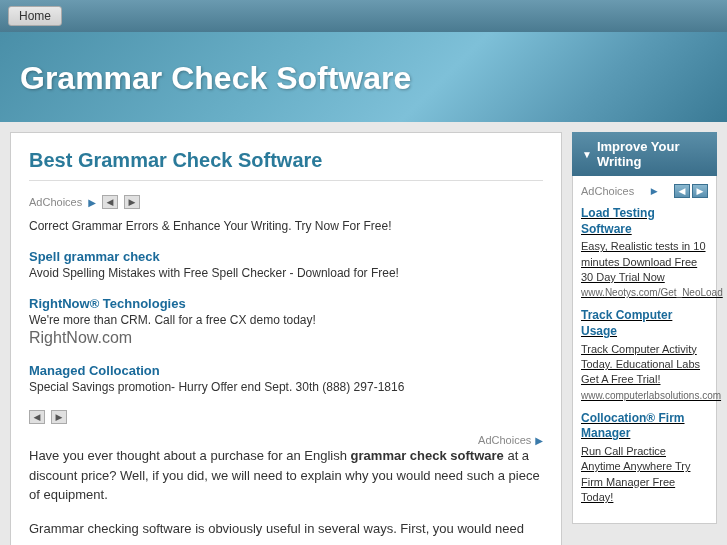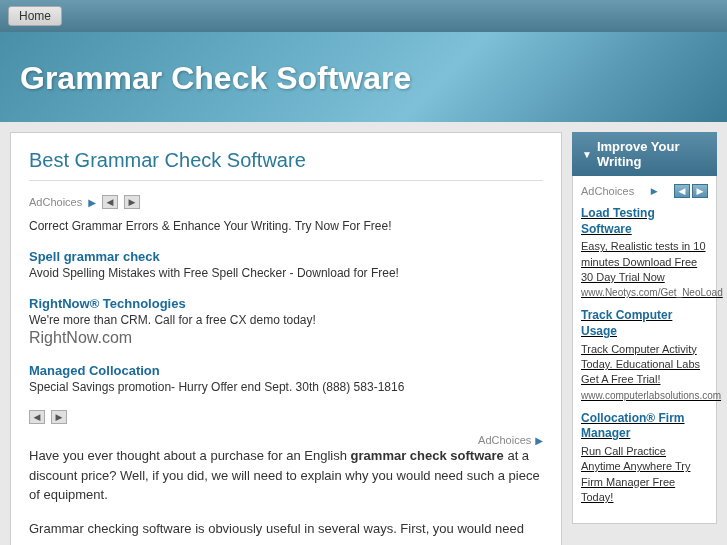--- a/index.html
+++ b/index.html
@@ -52,21 +52,21 @@
     
     .left-content {
       background: #fff;
       flex: 1;
       padding: 16px 18px;
       border: 1px solid #ccc;
     }
     .section-title {
       font-size: 20px;
       color: #2a7a9a;
-      font-weight: normal;
+      font-weight: bold;
       margin-bottom: 14px;
       border-bottom: 1px solid #ddd;
       padding-bottom: 8px;
     }
     .ad-section {
       margin-bottom: 16px;
     }
     .ad-link {
       color: #1a6a9a;
       font-size: 13px;
@@ -224,21 +224,21 @@
     </div>
 
     <div class="ad-section">
       <a class="ad-link" href="#">RightNow® Technologies</a>
       <div class="ad-description">We're more than CRM. Call for a free CX demo today!</div>
       <div class="ad-url">RightNow.com</div>
     </div>
 
     <div class="ad-section">
       <a class="ad-link" href="#">Managed Collocation</a>
-      <div class="ad-description">Special Savings promotion- Hurry Offer end Sept. 30th (888) 583-1816</div>
+      <div class="ad-description">Special Savings promotion- Hurry Offer end Sept. 30th (888) 297-1816</div>
     </div>
 
     <div class="ad-choices-bar">
       <span class="ad-nav-btn">◀</span>
       <span class="ad-nav-btn">▶</span>
     </div>
 
     <div class="bottom-ad-choices">
       <span class="ad-choices-text">AdChoices</span>
       <span class="ad-triangle">▶</span>

